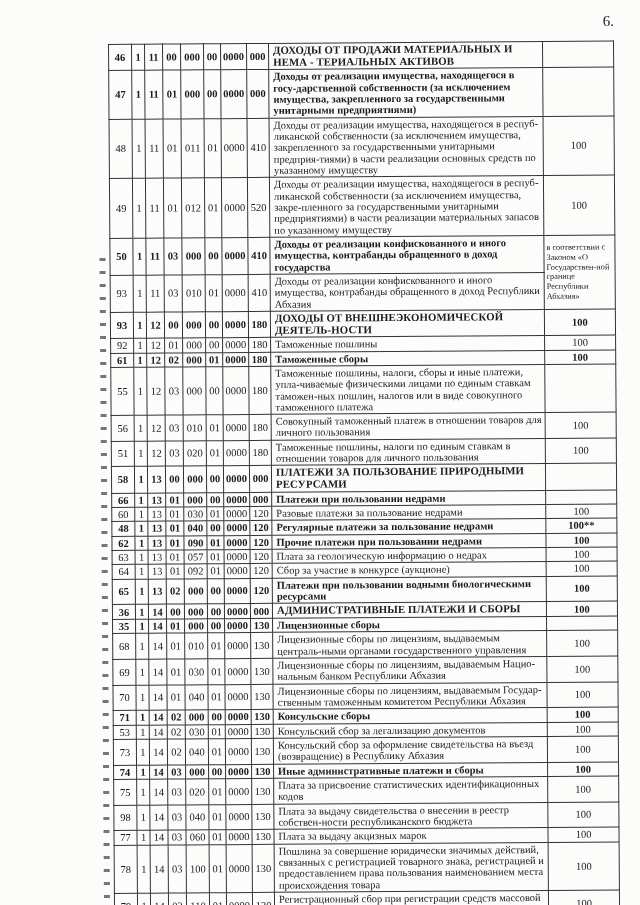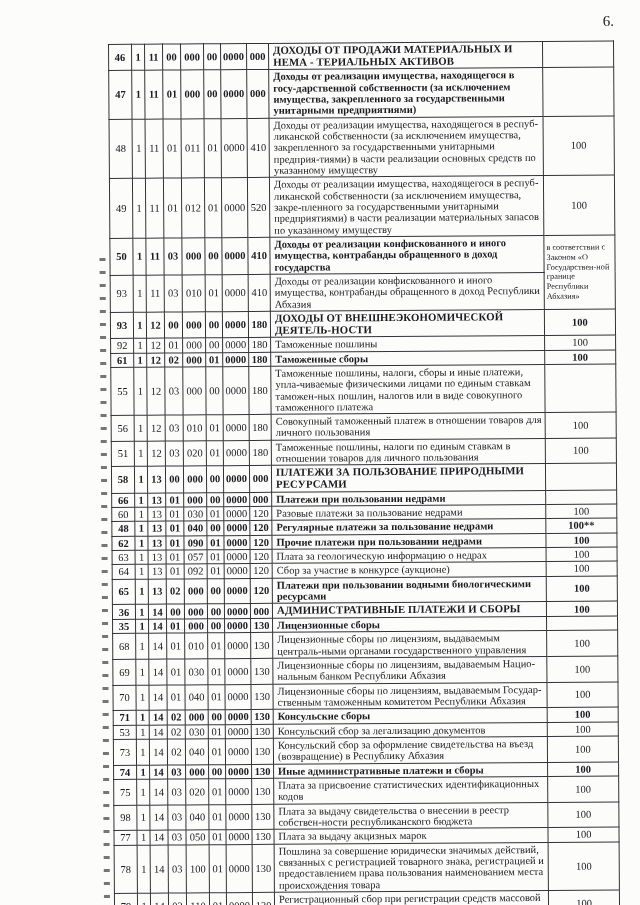--- a/index.html
+++ b/index.html
@@ -458,21 +458,21 @@
     <td class="c">0000</td>
     <td class="c">130</td>
     <td class="desc">Плата за выдачу свидетельства о внесении в реестр собствен-ности республиканского бюджета</td>
     <td class="pct">100</td>
   </tr>
           <tr>
     <td class="c num">77</td>
     <td class="c">1</td>
     <td class="c">14</td>
     <td class="c">03</td>
-    <td class="c">050</td>
+    <td class="c">060</td>
     <td class="c">01</td>
     <td class="c">0000</td>
     <td class="c">130</td>
     <td class="desc">Плата за выдачу акцизных марок</td>
     <td class="pct">100</td>
   </tr>
           <tr>
     <td class="c num">78</td>
     <td class="c">1</td>
     <td class="c">14</td>

